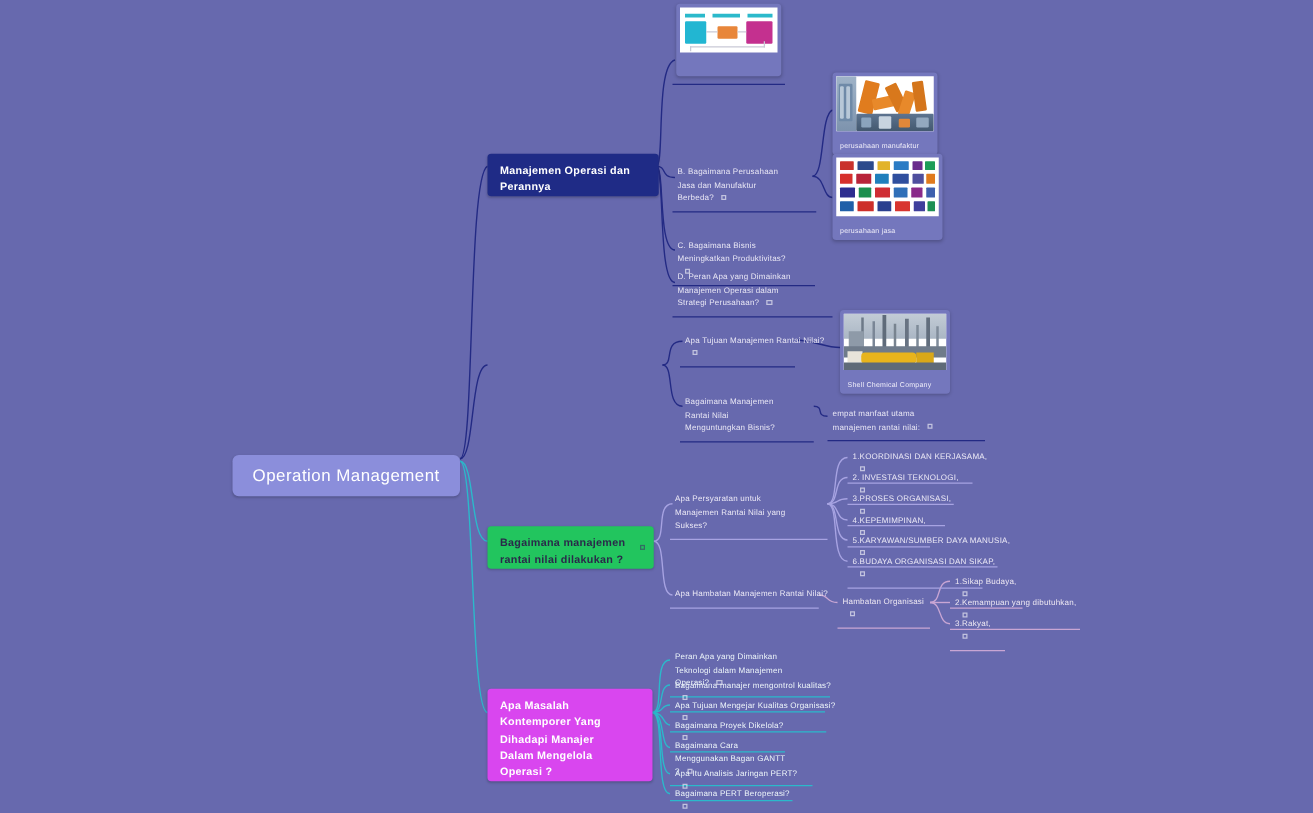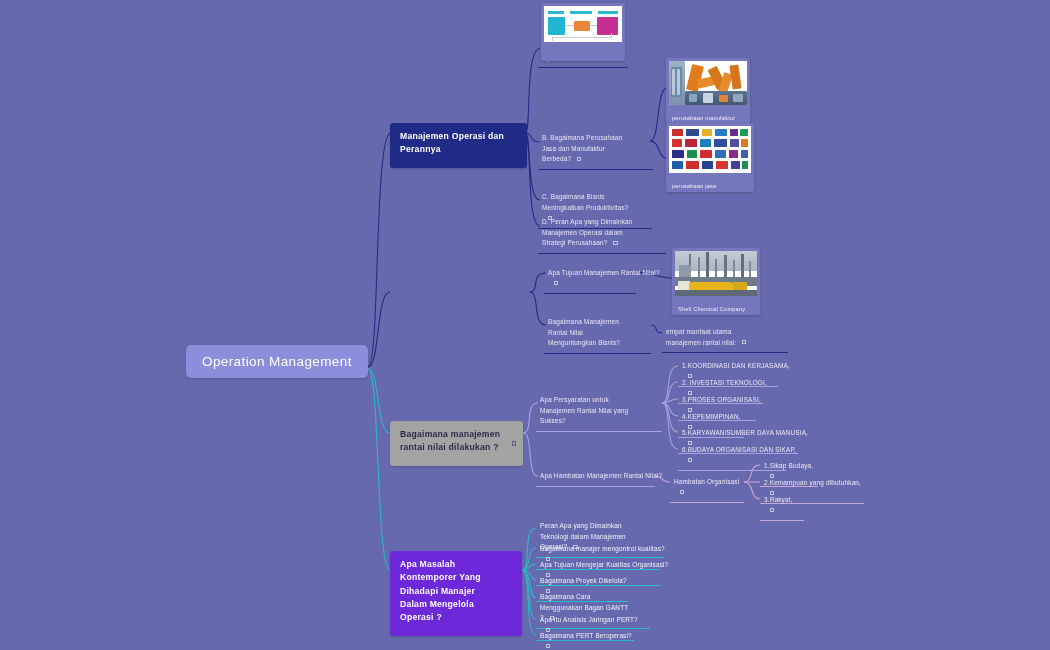--- a/index.html
+++ b/index.html
@@ -23,31 +23,31 @@
     padding:9px 16px;
     font-size:13.5px;
     letter-spacing:.4px;
     white-space:nowrap;
     box-shadow:0 1px 2px rgba(0,0,0,.18);
   }
 
   
   .l1 {
     border-radius:3px;
-    padding:7px 22px 11px 10px;
+    padding:7px 22px 0 10px;
     font-size:8.6px;
     line-height:1.55;
     font-weight:bold;
     letter-spacing:.25px;
     box-shadow:0 1px 2px rgba(0,0,0,.2);
     position:absolute;
   }
   .l1.navy  { background:#1f2b86; color:#ffffff; }
-  .l1.white { background:#a3a3a3; color:#2a2a4a; }
-  .l1.teal  { background:#6d28d9; color:#ffffff; }
+  .l1.white { background:#22c55e; color:#2a2a4a; }
+  .l1.teal  { background:#d946ef; color:#ffffff; }
 
   
   .ul {
     position:absolute;
     padding:3px 20px 4px 4px;
     font-size:6.4px;
     line-height:1.65;
     letter-spacing:.18px;
     color:#ece9f6;
     border-bottom:1.1px solid #2a2f86;
@@ -153,21 +153,21 @@
       <path d="M522,570 C532,570 522,528 536,528" stroke="#2bb9cb"></path>
       <path d="M522,570 C532,570 526,548 536,548" stroke="#2bb9cb"></path>
       <path d="M522,570 C532,570 528,564 536,564" stroke="#2bb9cb"></path>
       <path d="M522,570 C532,570 530,580 536,580" stroke="#2bb9cb"></path>
       <path d="M522,570 C532,570 528,598 536,598" stroke="#2bb9cb"></path>
       <path d="M522,570 C532,570 526,619 536,619" stroke="#2bb9cb"></path>
       <path d="M522,570 C532,570 524,635 536,635" stroke="#2bb9cb"></path>
     </g>
   </svg>
 
-  <div class="node root" style="left:186px; top:345px;">
+  <div class="node root" style="left:186px; top:364px;">
     <span>Operation Management</span>
   </div>
 
   <div class="l1 navy" style="left:390px; top:123px; width:137px;">
     <span>Manajemen Operasi dan Perannya</span>
   </div>
 
   <div class="ul dark" style="left:538px; top:39px; width:90px;">
     <span>A. Manajemen Operasi</span><span class="sq"></span>
   </div>

